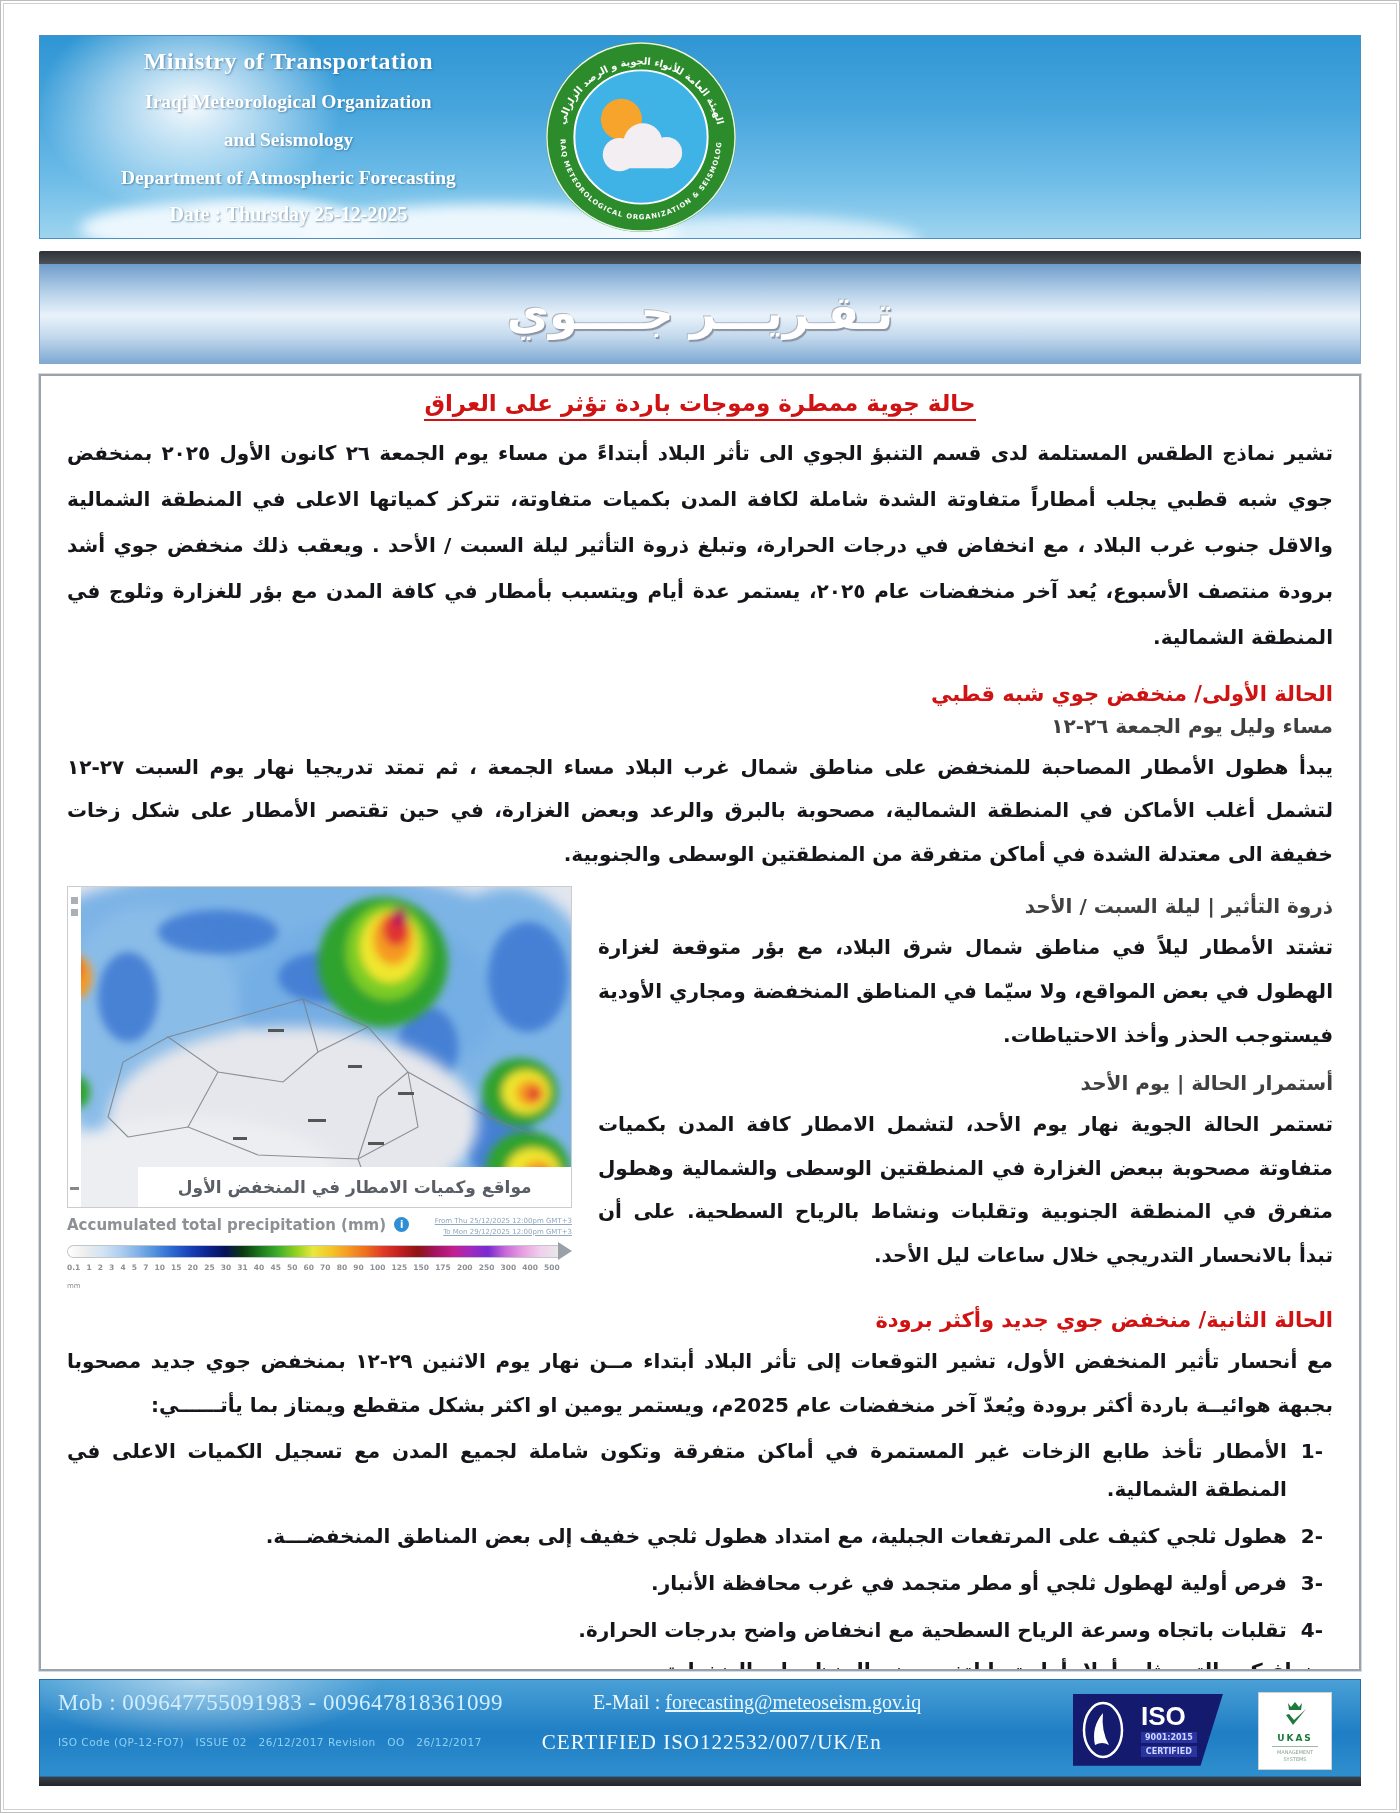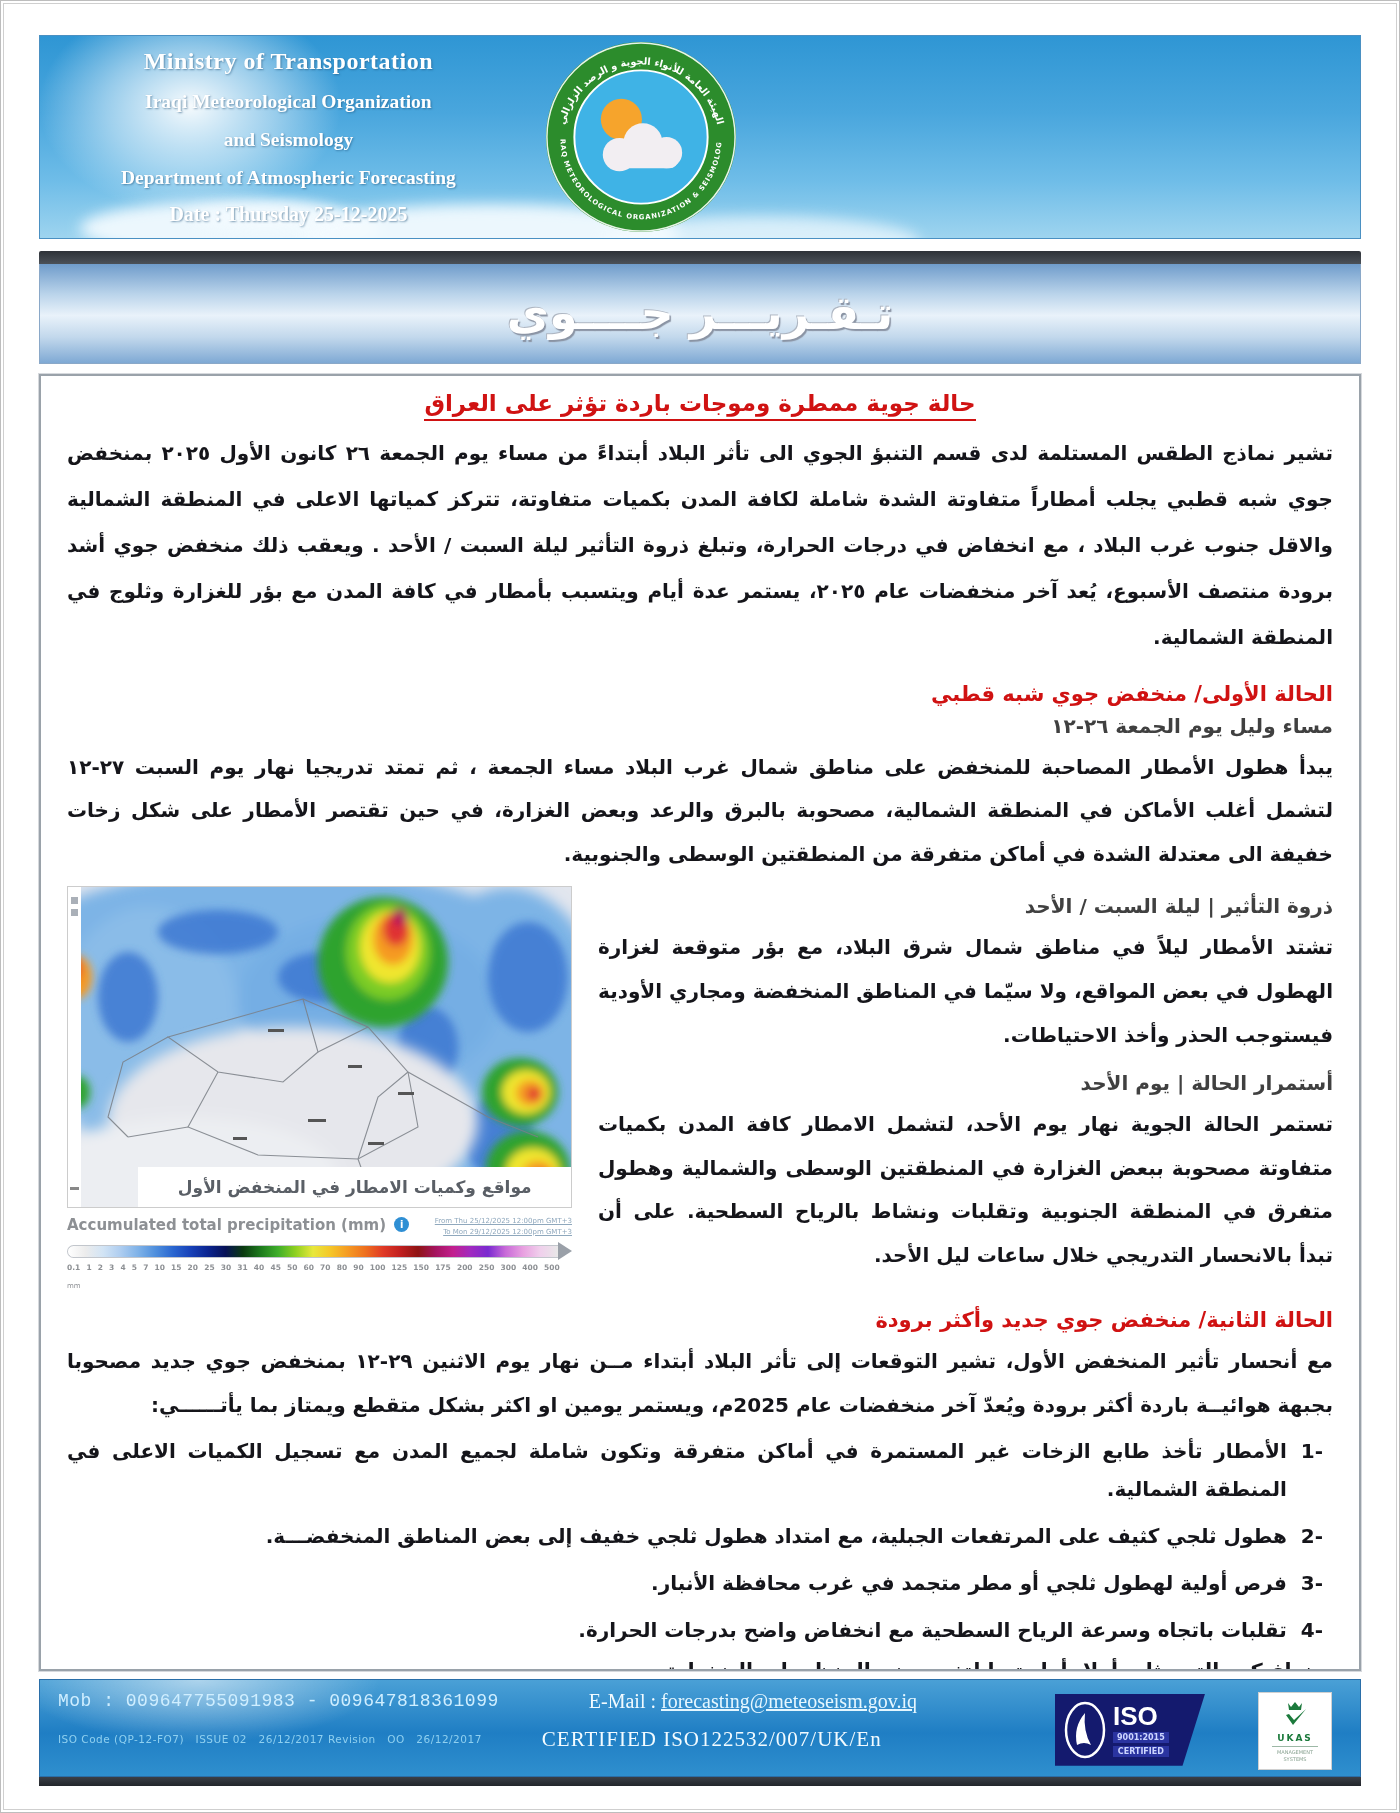--- a/index.html
+++ b/index.html
@@ -98,29 +98,29 @@
 
   
   .footer {
     margin-top:8px; position:relative; height:100px; border:1px solid #2a6ea8;
     background:
       radial-gradient(ellipse 260px 90px at 12% 0%, rgba(255,255,255,.55), rgba(255,255,255,0) 70%),
       linear-gradient(180deg,#4aa0d6 0%, #1f7ec4 55%, #2f8fce 100%);
     padding:10px 18px 6px 18px; color:#dff3fb; overflow:hidden;
   }
   .f-row1 { display:flex; align-items:center; font-family:"Liberation Serif", serif; }
-  .f-mob { font-size:18px; color:#cfeeff; letter-spacing:.5px;font-family:Liberation Mono, monospace; }
+  .f-mob { font-size:23px; color:#cfeeff; letter-spacing:.5px; }
   .f-email { margin-left:90px; font-size:20px; color:#f2fbff; }
   .f-email a { color:#e6f7ff; }
   .f-row2 { display:flex; align-items:center; margin-top:14px; }
   .f-isocode { font-size:10.5px; color:#8fd0f0; letter-spacing:.5px; white-space:pre; }
   .f-cert { margin-left:60px; font-family:"Liberation Serif", serif; font-size:21px; color:#f2fbff; letter-spacing:1px; }
 
-  .iso-badge { position:absolute; right:155px; top:14px; width:150px; height:72px; background:#141a6e;
-    clip-path:polygon(0 0, 100% 0, 85% 100%, 0 100%); display:flex; align-items:center; padding-left:8px; gap:6px; }
+  .iso-badge { position:absolute; right:137px; top:14px; width:150px; height:72px; background:#141a6e;
+    clip-path:polygon(0 0, 100% 0, 85% 100%, 0 100%); display:flex; align-items:center; padding-left:8px; gap:16px; }
   .iso-emblem { flex:0 0 auto; }
   .iso-txt { color:#fff; font-weight:800; font-size:26px; font-family:"Liberation Sans", sans-serif; line-height:1; }
   .iso-sub { font-size:8px; font-weight:bold; color:#cdd6ff; background:#2a34a0; padding:1px 4px; margin-top:3px; text-align:center; }
   .ukas-badge { position:absolute; right:28px; top:12px; width:74px; height:78px; background:#fff; border:1px solid #d0d0d0;
     display:flex; flex-direction:column; align-items:center; justify-content:center; }
   .ukas-txt { color:#1c7a3c; font-size:9px; font-weight:800; letter-spacing:2px; margin-top:2px; }
   .ukas-lines { width:46px; border-top:1px solid #9db8a6; margin-top:3px; padding-top:2px; font-size:5px; color:#8aa392; text-align:center; line-height:1.3; }
   .footer-shadow { height:9px; background:linear-gradient(180deg,#3a3f46,#23262b); margin-top:0; }
 </style>
 </head>

